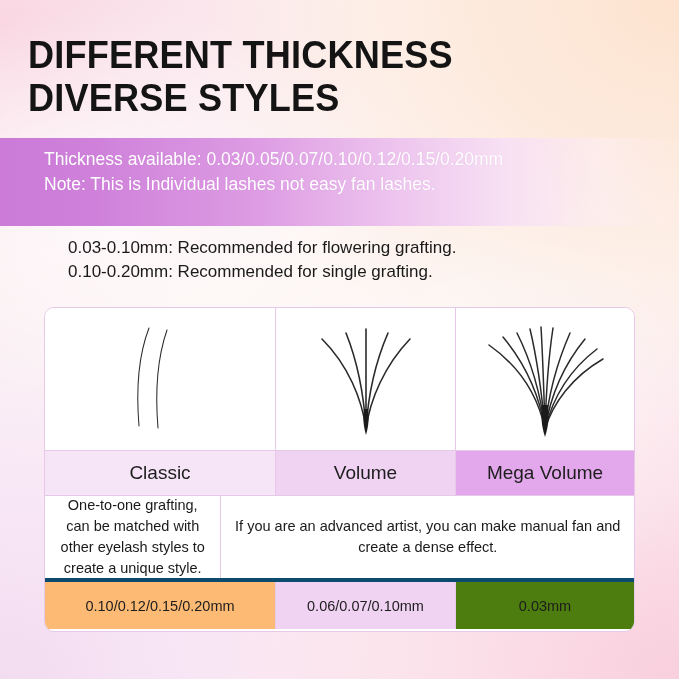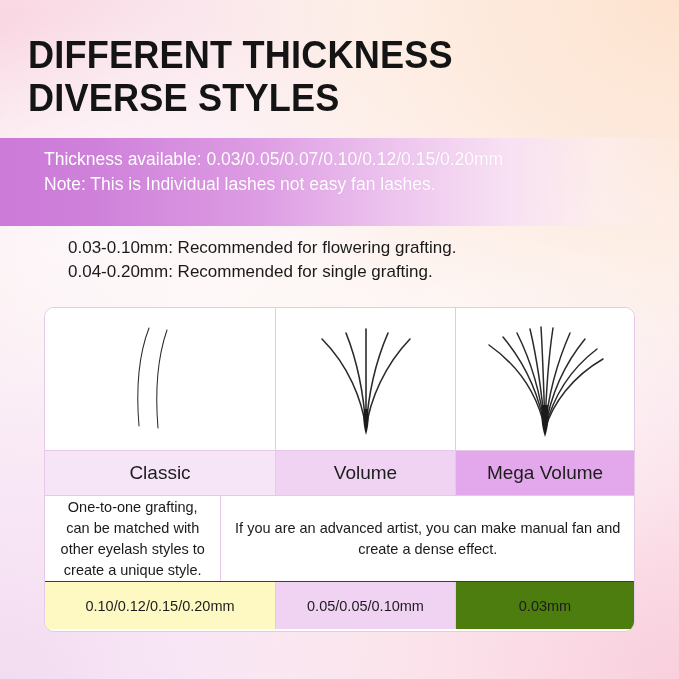--- a/index.html
+++ b/index.html
@@ -147,31 +147,31 @@
   .col-mega    { flex: 1 1 auto; }
 
   .art-row .tcell { background: #ffffff; }
 
   .label-row { border-top: 1px solid #e6c9e9; border-bottom: 1px solid #e6c9e9; }
   .label-row .tcell { font-size: 19px; color: #1d1d1d; }
   .label-row .col-classic { background: #f6e4f7; }
   .label-row .col-volume  { background: #f0d2f3; }
   .label-row .col-mega    { background: #e3a8ec; }
 
-  .desc-row { border-bottom: 1px solid #0c4a6e; }
+  .desc-row { border-bottom: 4px solid #0c4a6e; }
   .desc-row .tcell { background: #ffffff; padding: 0 12px; }
   .desc-text {
     font-size: 14.5px;
     line-height: 21px;
     color: #1a1a1a;
   }
   .desc-wide { flex: 1 1 auto; }
 
   .thick-row .tcell { font-size: 14.5px; color: #1d1d1d; }
-  .thick-row .col-classic { background: #fef9c3; }
+  .thick-row .col-classic { background: #fdba74; }
   .thick-row .col-volume  { background: #f0d2f3; }
   .thick-row .col-mega    { background: #4d7c0f; }
 
   .lash-art { display: block; }
 </style>
 </head>
 <body>
 
 <div id="page">
 
@@ -185,21 +185,21 @@
 
   <div class="banner">
     <div class="banner-inner">
       <div class="banner-line">Thickness available: 0.03/0.05/0.07/0.10/0.12/0.15/0.20mm</div>
       <div class="banner-line bold">Note: This is Individual lashes not easy fan lashes.</div>
     </div>
   </div>
 
   <div class="recs">
     <div class="rec-line">0.03-0.10mm: Recommended for flowering grafting.</div>
-    <div class="rec-line">0.04-0.20mm: Recommended for single grafting.</div>
+    <div class="rec-line">0.10-0.20mm: Recommended for single grafting.</div>
   </div>
 
   <div class="table">
 
     <div class="trow art-row">
 
       <div class="tcell col-classic">
         <svg class="lash-art" width="110" height="118" viewBox="0 0 110 118">
           <path d="M44 8 C34 34, 31 70, 34 106" fill="none" stroke="#2b2b2b" stroke-width="1.05" stroke-linecap="round"></path>
           <path d="M62 10 C53 36, 50 72, 53 108" fill="none" stroke="#2b2b2b" stroke-width="1.05" stroke-linecap="round"></path>
@@ -248,18 +248,18 @@
       <div class="tcell col-classic">
         <span class="desc-text">One-to-one grafting, can be matched with other eyelash styles to create a unique style.</span>
       </div>
       <div class="tcell desc-wide">
         <span class="desc-text">If you are an advanced artist, you can make manual fan and create a dense effect.</span>
       </div>
     </div>
 
     <div class="trow thick-row">
       <div class="tcell col-classic">0.10/0.12/0.15/0.20mm</div>
-      <div class="tcell col-volume">0.05/0.05/0.10mm</div>
+      <div class="tcell col-volume">0.06/0.07/0.10mm</div>
       <div class="tcell col-mega">0.03mm</div>
     </div>
 
   </div>
 </div>
 
 </body></html>

